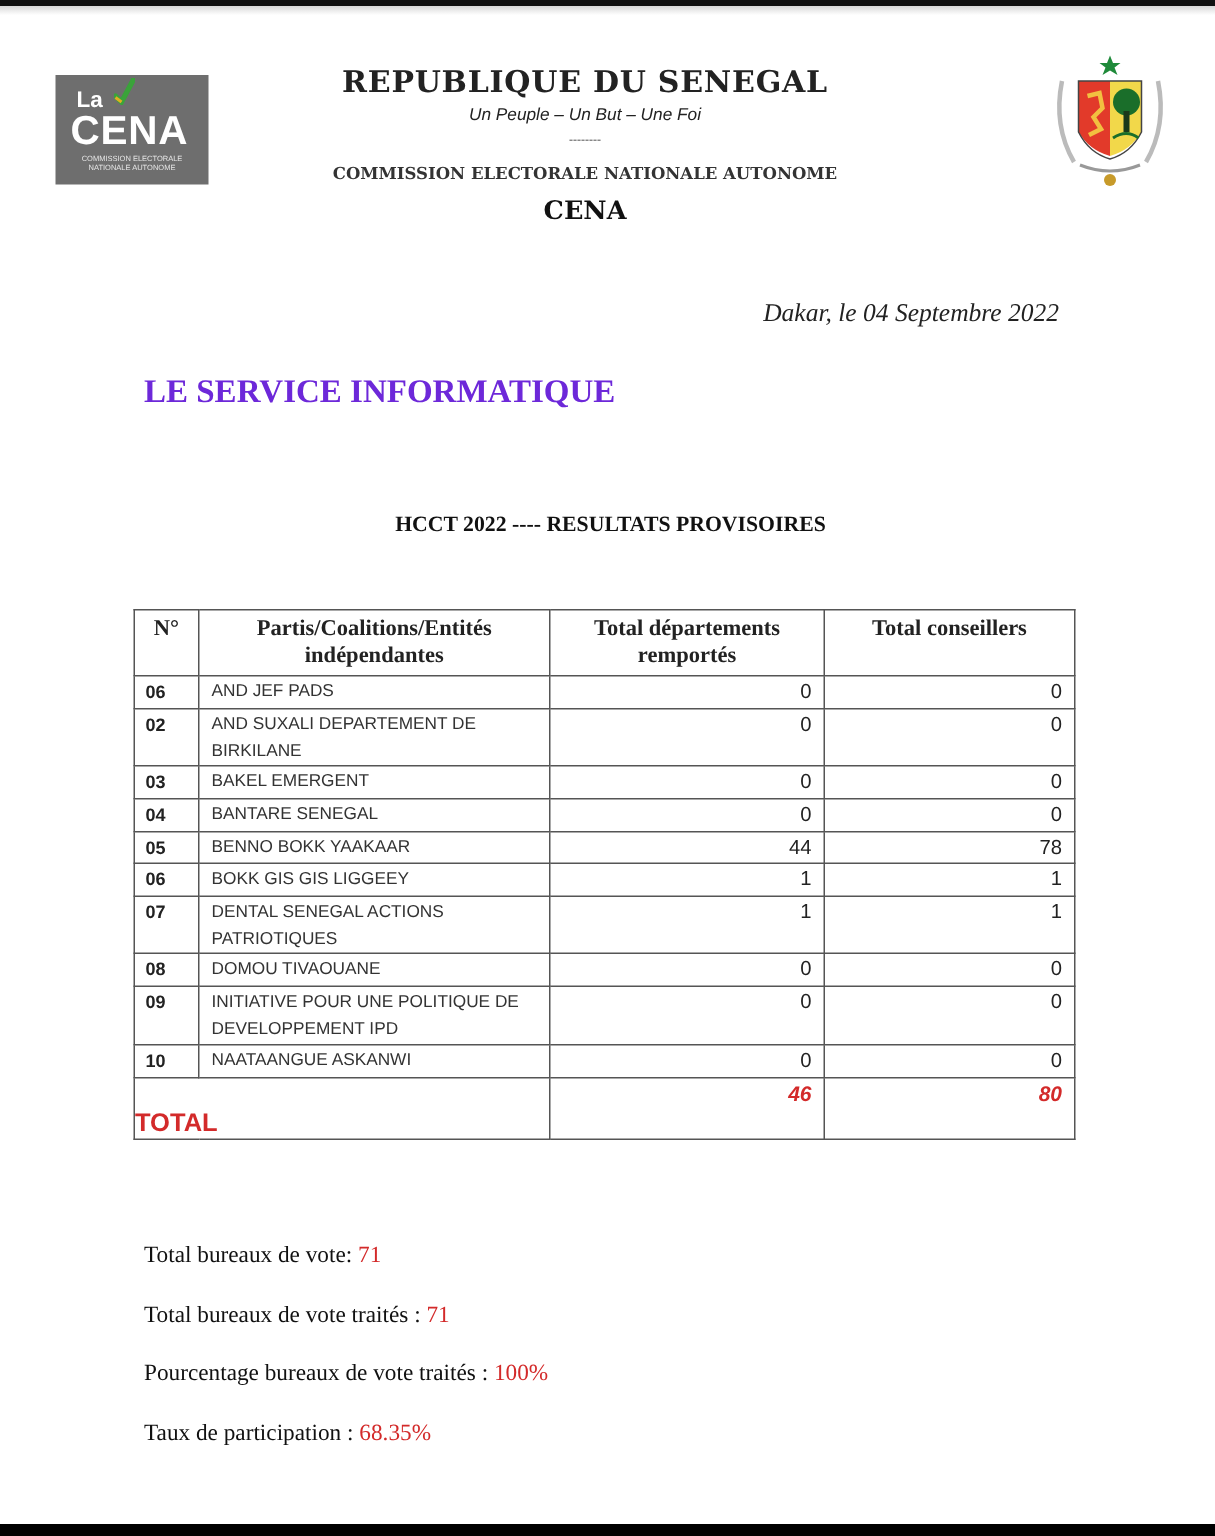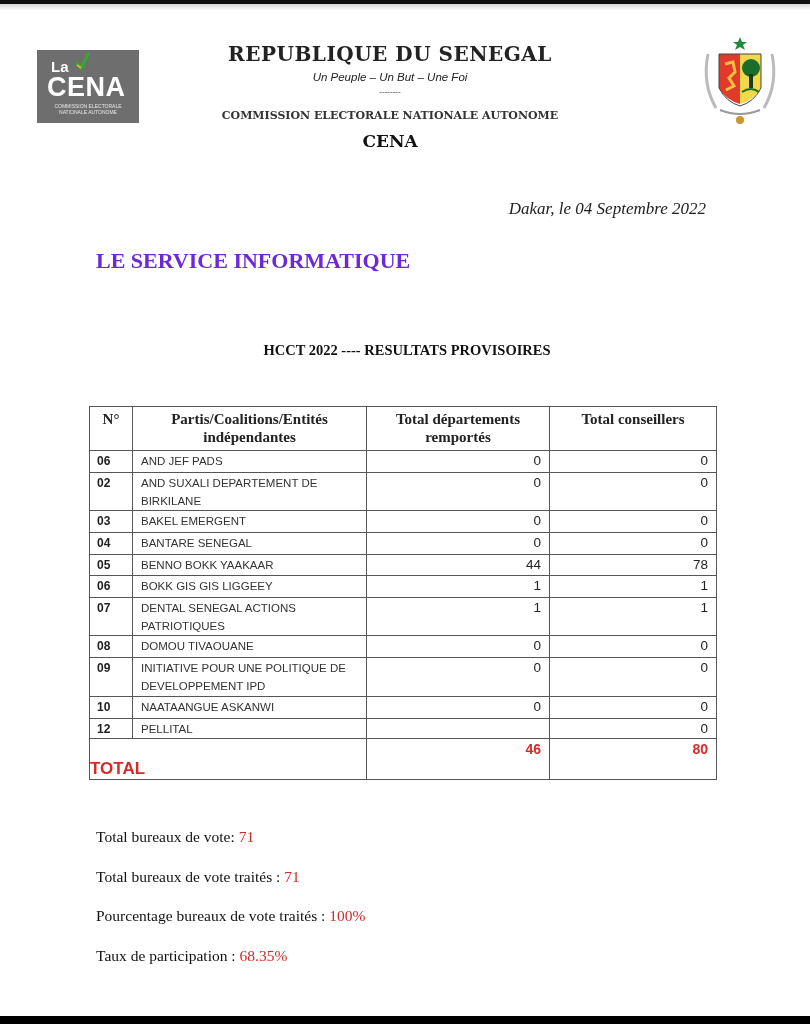--- a/index.html
+++ b/index.html
@@ -45,21 +45,21 @@
   table.results th { font-weight: bold; font-size: 15px; font-family: "Liberation Serif", serif; line-height: 18px; padding-top: 3px; text-align: center; height: 40px; color: #222; }
   .col-n { width: 43px; }
   .col-p { width: 234px; }
   .col-d { width: 183px; }
   .col-c { width: 167px; }
   td.n { font-family: "Liberation Sans", sans-serif; font-weight: bold; font-size: 12px; padding: 3px 0 0 7px !important; color: #222; }
   td.p { font-family: "Liberation Sans", sans-serif; font-size: 11.5px; line-height: 18px; padding: 1px 0 0 8px !important; color: #333; margin-top: 44px; }
   td.v { font-family: "Liberation Sans", sans-serif; font-size: 13.5px; text-align: right; padding: 2px 8px 0 0 !important; color: #222; }
   tr.total td { color: #d32a2a; font-family: "Liberation Sans", sans-serif; font-weight: bold; }
   tr.total td.tl { text-align: left; font-size: 17px; padding-top: 20px; }
-  tr.total td.v { font-size: 14px; }
+  tr.total td.v { font-size: 14px; font-style: italic; }
 
   .stats { position: absolute; left: 96px; top: 828px; }
   .stat { font-weight: normal; font-size: 15.5px; color: #111; height: 39.5px; white-space: nowrap; }
   .stat .val { color: #d32a2a; }
 </style>
 </head>
 <body>
 
 <div class="topbar"></div>
 <div class="topfade"></div>
@@ -166,26 +166,20 @@
     <td class="p">INITIATIVE POUR UNE POLITIQUE DE DEVELOPPEMENT IPD</td>
     <td class="v">0</td>
     <td class="v">0</td>
   </tr>
   <tr style="height:22px">
     <td class="n">10</td>
     <td class="p">NAATAANGUE ASKANWI</td>
     <td class="v">0</td>
     <td class="v">0</td>
   </tr>
-  <tr style="height:20px">
-    <td class="n">12</td>
-    <td class="p">PELLITAL</td>
-    <td class="v"></td>
-    <td class="v">0</td>
-  </tr>
   <tr class="total" style="height:22px">
     <td class="tl" colspan="2">TOTAL</td>
     <td class="v">46</td>
     <td class="v">80</td>
   </tr>
 </tbody>
   </table>
 
 <div class="stats">
   <div class="stat"><span>Total bureaux de vote: </span><span class="val">71</span></div>

